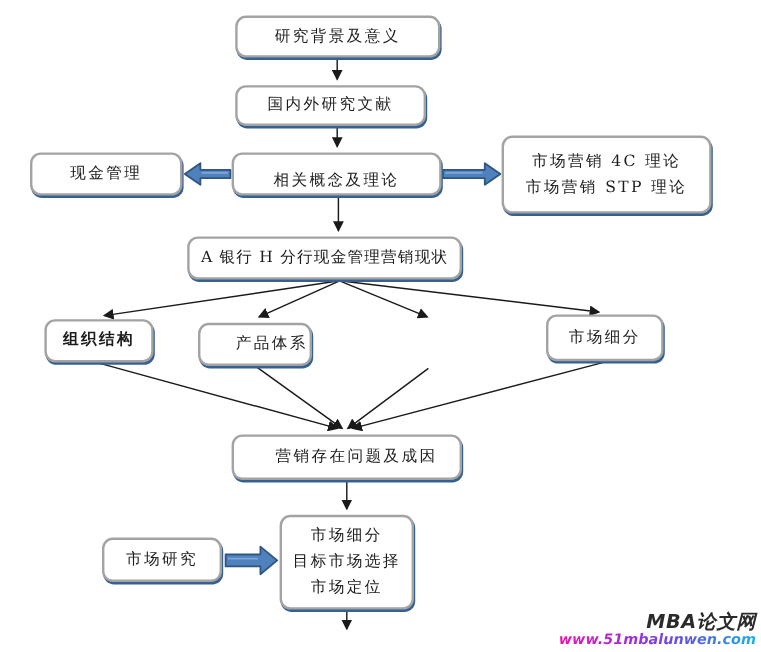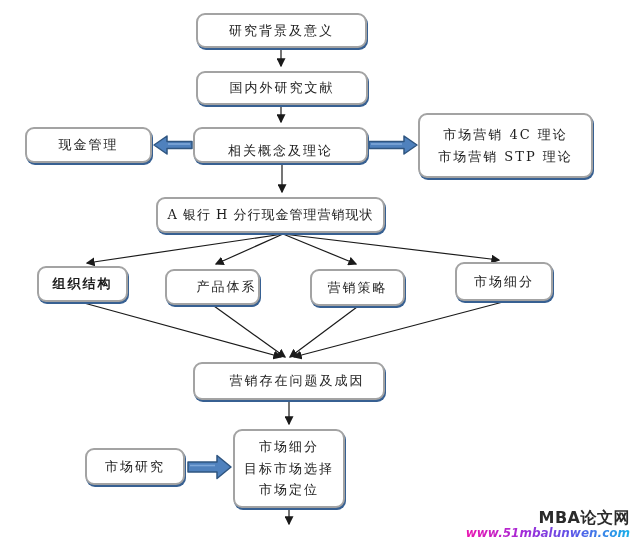--- a/index.html
+++ b/index.html
@@ -34,20 +34,21 @@
   #node-status{letter-spacing:1px;}
   #watermark{
     position:absolute;
     right:4px;bottom:2px;
     text-align:right;
     z-index:2;
     font-family:"DejaVu Sans","Liberation Sans",sans-serif;
     line-height:1.15;
   }
   .wm-title{
+    font-style:italic;
     font-weight:bold;
     font-size:16px;
     color:#2b2b2b;
     letter-spacing:0.5px;
   }
   .wm-url{
     font-style:italic;
     font-size:12px;
     font-weight:bold;
     background:linear-gradient(90deg,#ea15b0 0%,#a32bd8 35%,#5a55e8 65%,#1ab0e8 100%);
@@ -101,21 +102,21 @@
       <line x1="190" y1="144" x2="168" y2="144"></line>
       <line x1="371" y1="144" x2="402" y2="144"></line>
       <line x1="190" y1="465.5" x2="215" y2="465.5"></line>
     </g>
   </svg>
 
   <div class="node" style="left:196px;top:13px;width:171px;height:35px;">
     <span class="ln">研究背景及意义</span>
   </div>
 
-  <div class="node" style="left:196px;top:71px;width:172px;height:34px;">
+  <div class="node" style="left:196px;top:71px;width:159px;height:34px;">
     <span class="ln">国内外研究文献</span>
   </div>
 
   <div class="node" style="left:193px;top:127px;width:175px;height:36px;justify-content:flex-end;">
     <span class="ln">相关概念及理论</span>
   </div>
 
   <div class="node" style="left:25px;top:127px;width:127px;height:36px;">
     <span class="ln">现金管理</span>
   </div>
@@ -130,23 +131,20 @@
   </div>
 
   <div class="node" style="left:37px;top:266px;width:91px;height:36px;font-weight:bold;">
     <span class="ln">组织结构</span>
   </div>
 
   <div class="node" style="left:165px;top:269px;width:95px;height:36px;padding-left:28px;">
     <span class="ln">产品体系</span>
   </div>
 
-  <div class="node" style="left:310px;top:269px;width:95px;height:37px;">
-    <span class="ln">营销策略</span>
-  </div>
 
   <div class="node" style="left:455px;top:262px;width:98px;height:39px;">
     <span class="ln">市场细分</span>
   </div>
 
   <div class="node" style="left:193px;top:362px;width:192px;height:38px;padding-left:16px;">
     <span class="ln">营销存在问题及成因</span>
   </div>
 
   <div class="node" style="left:85px;top:448px;width:100px;height:37px;">

